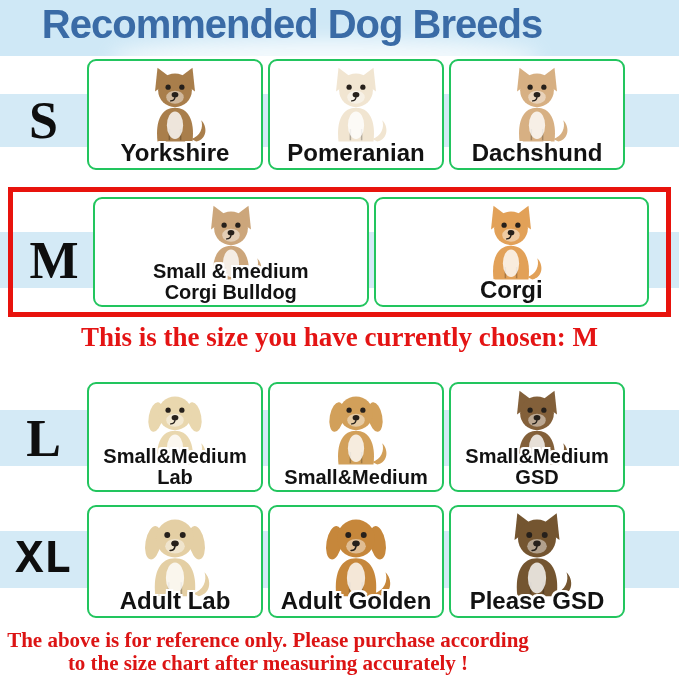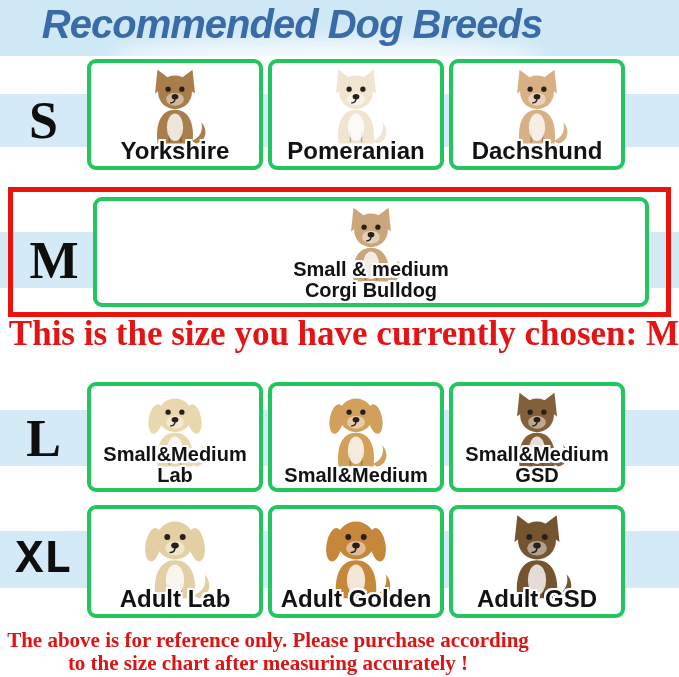--- a/index.html
+++ b/index.html
@@ -6,21 +6,21 @@
   body{width:679px;height:677px;background:#ffffff;overflow:hidden;
        font-family:"Liberation Sans",sans-serif;}
   .stage{position:relative;width:679px;height:677px;background:#fff;overflow:hidden;}
 
   
   .title-band{position:absolute;left:0;top:0;width:679px;height:56px;background:#cfe8f6;}
   .cloud{position:absolute;left:110px;top:40px;width:430px;height:34px;background:#ffffff;
          border-radius:50%;filter:blur(9px);opacity:.75;}
   h1.title{position:absolute;left:0;top:2px;width:584px;margin:0;text-align:center;
            font-size:40px;font-weight:bold;letter-spacing:-1px;color:#3a6ba6;
-           font-family:"Liberation Sans",sans-serif;font-style:italic;}
+           font-family:"Liberation Sans",sans-serif;}
 
   
   .stripe{position:absolute;left:0;width:679px;background:#d4eaf6;}
   .stripe-s {top:94px;height:53px;}
   .stripe-m {top:232px;height:56px;}
   .stripe-l {top:410px;height:56px;}
   .stripe-xl{top:531px;height:57px;}
 
   
   .row{position:absolute;left:0;width:679px;}
@@ -29,43 +29,43 @@
   .row-xl{top:505px;height:113px;}
 
   .size-letter{position:absolute;left:0;width:87px;display:flex;align-items:center;
                justify-content:center;font-family:"Liberation Serif",serif;font-weight:bold;
                font-size:52px;color:#0e0e0e;}
   .row-s  .size-letter{top:35px;height:53px;}
   .row-l  .size-letter{top:28px;height:56px;}
   .row-xl .size-letter{top:26px;height:57px;font-size:47px;font-family:Liberation Mono, monospace;}
 
   .cards{position:absolute;left:87px;right:54px;top:0;bottom:0;display:flex;gap:5px;}
-  .card{flex:1;position:relative;background:#ffffff;border:4px solid #22c55e;
+  .card{flex:1;position:relative;background:#ffffff;border:2px solid #22c55e;
         border-radius:9px;overflow:hidden;}
 
   .dog{position:absolute;top:3px;left:50%;transform:translateX(-50%);
        height:80px;width:80px;}
   .row-xl .dog{height:90px;width:90px;top:2px;}
 
   .lbl{position:absolute;left:0;right:0;bottom:3px;text-align:center;font-weight:bold;
        color:#121212;font-size:24px;line-height:1.05;
        text-shadow:-2px -2px 0 #fff,2px -2px 0 #fff,-2px 2px 0 #fff,2px 2px 0 #fff,
                    -2px 0 0 #fff,2px 0 0 #fff,0 -2px 0 #fff,0 2px 0 #fff;}
   .lbl.two{font-size:20px;bottom:2px;}
 
   
   .selected-box{position:absolute;left:8px;top:187px;width:653px;height:120px;
                 border:5px solid #e8130d;background:transparent;}
   .row-m{position:absolute;left:0;top:0;width:100%;height:100%;}
   .row-m .size-letter{top:40px;height:56px;left:0;width:82px;}
   .row-m .cards{left:80px;right:17px;top:5px;bottom:5px;}
 
   
-  .chosen-note{position:absolute;left:0;top:314px;width:679px;text-align:right;
-               font-family:"Liberation Serif",serif;font-weight:bold;font-size:35px;
+  .chosen-note{position:absolute;left:0;top:322px;width:679px;text-align:center;
+               font-family:"Liberation Serif",serif;font-weight:bold;font-size:27px;
                color:#e41414;}
   .footer-note{position:absolute;left:0;top:629px;width:536px;text-align:center;
                font-family:"Liberation Serif",serif;font-weight:bold;font-size:21px;
                line-height:23px;color:#dc1414;}
 </style>
 </head>
 <body>
 
 <svg width="0" height="0" style="position:absolute" aria-hidden="true">
   <defs>
@@ -142,20 +142,26 @@
       <div class="cards">
         <div class="card">
           <svg class="dog">
               <use href="#dog-pointy" fill="#cca67b"></use>
             </svg>
           <div class="lbl two">
             <div>Small &amp; medium</div>
             <div>Corgi Bulldog</div>
           </div>
         </div>
+        <div class="card">
+          <svg class="dog">
+              <use href="#dog-pointy" fill="#e2a158"></use>
+            </svg>
+          <div class="lbl">Corgi</div>
+        </div>
       </div>
     </section>
   </div>
 
   <div class="chosen-note">This is the size you have currently chosen: M</div>
 
   <section class="row row-l">
     <div class="size-letter">L</div>
     <div class="cards">
       <div class="card">
@@ -199,21 +205,21 @@
       <div class="card">
         <svg class="dog">
             <use href="#dog-floppy" fill="#c6873b"></use>
           </svg>
         <div class="lbl">Adult Golden</div>
       </div>
       <div class="card">
         <svg class="dog">
             <use href="#dog-pointy" fill="#745530"></use>
           </svg>
-        <div class="lbl">Adult GSD</div>
+        <div class="lbl">Please GSD</div>
       </div>
     </div>
   </section>
 
   <div class="footer-note">
     <div>The above is for reference only. Please purchase according</div>
     <div>to the size chart after measuring accurately !</div>
   </div>
 
 </div>

